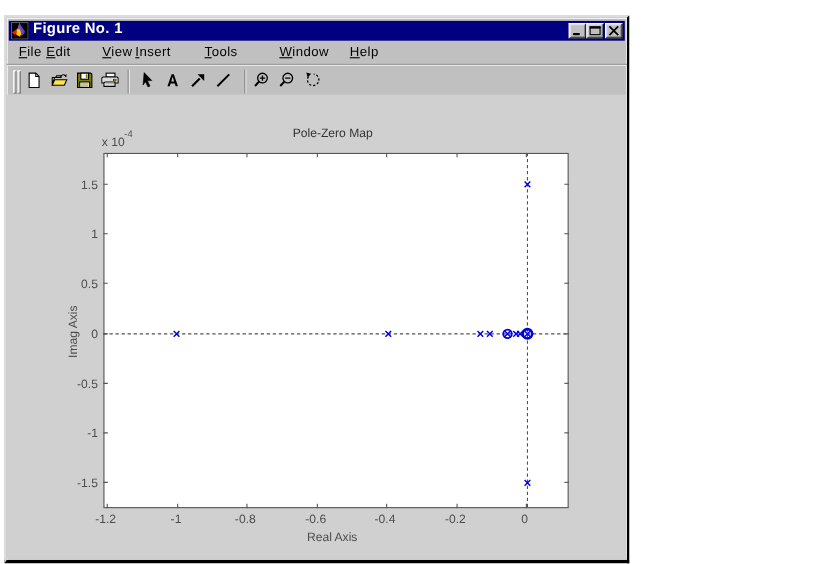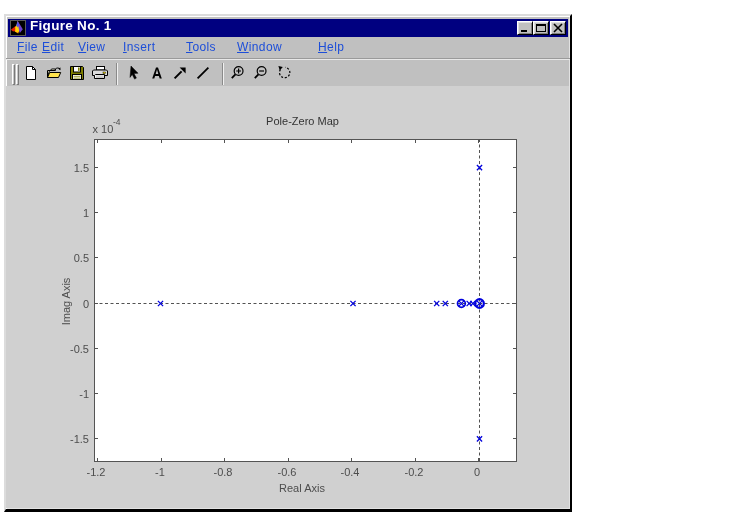--- a/index.html
+++ b/index.html
@@ -4,21 +4,21 @@
 * { margin:0; padding:0; box-sizing:border-box; }
 html,body { width:750px; height:513px; background:#fff; font-family:"Liberation Sans",sans-serif; overflow:hidden; }
 #win { position:absolute; left:4px; top:14px; width:568px; height:498px; background:#c0c0c0;
   border:2px solid; border-width:2px 2px 3px 2px; border-color:#dcdcdc #000 #000 #dcdcdc;
   box-shadow: inset 1px 1px 0 #fff, inset -1px -1px 0 #e2e2e2; }
 #title { position:absolute; left:2px; top:3px; width:560px; height:18px; background:#000080;padding-left:10px; }
 #title .txt { position:absolute; left:22px; top:-1px; color:#fff; font-weight:bold; font-size:13.5px; letter-spacing:0.3px; line-height:16px; }
 .wbtn { position:absolute; top:2px; width:16px; height:14px; background:#c0c0c0;
   border:1px solid; border-color:#fff #000 #000 #fff; box-shadow: inset 1px 1px 0 #dfdfdf, inset -1px -1px 0 #808080; }
 .wbtn svg { position:absolute; left:1px; top:1px; }
-#menubar { position:absolute; left:0; top:23px; width:560px; height:19px; font-size:12px; letter-spacing:0.4px; color:#1d4ed8; }
+#menubar { position:absolute; left:0; top:23px; width:560px; height:19px; font-size:12px; letter-spacing:0.4px; color:#000000; }
 #menubar span { position:absolute; top:1px; }
 #toolbar { position:absolute; left:0; top:42px; width:564px; height:28px; border-top:1px solid #9a9a9a; box-shadow: inset 0 1px 0 #e8e8e8; }
 .tbtn { position:absolute; top:4px; width:23px; height:23px; }
 .tbtn svg { position:absolute; left:3px; top:2px; }
 .tsep { position:absolute; top:4px; height:22px; width:2px; border-left:1px solid #8a8a8a; border-right:1px solid #f0f0f0; }
 #grip { position:absolute; left:6px; top:5px; height:21px; width:7px; }
 #grip div { position:absolute; top:0; width:3px; height:21px; background:#c8c8c8; border:1px solid; border-color:#fff #7a7a7a #7a7a7a #fff; }
 #canvas { position:absolute; left:0; top:70px; width:563px; height:422px; background:#d0d0d0; }
 </style></head>
 <body>
@@ -47,24 +47,24 @@
       </div>
     <div class="wbtn" style="left:542px">
         <svg width="12" height="10" viewBox="0 0 12 10">
           <path d="M2 1l8 8M10 1l-8 8" stroke="#000" stroke-width="1.6"></path>
         </svg>
       </div>
   </div>
   <div id="menubar">
       <span style="left:11px"><u>F</u>ile</span>
       <span style="left:36px"><u>E</u>dit</span>
-      <span style="left:72px"><u>V</u>iew</span>
+      <span style="left:87px"><u>V</u>iew</span>
       <span style="left:117px"><u>I</u>nsert</span>
       <span style="left:180px"><u>T</u>ools</span>
-      <span style="left:231px"><u>W</u>indow</span>
+      <span style="left:248px"><u>W</u>indow</span>
       <span style="left:312px"><u>H</u>elp</span>
     </div>
   <div id="toolbar">
     <div id="grip">
         <div style="left:0"></div>
         <div style="left:4px"></div>
       </div>
     <div class="tbtn" style="left:14px">
         <svg width="16" height="16" viewBox="0 0 16 16">
 <path d="M3.5 1.5h6l3 3v10h-9z" fill="#fff" stroke="#000"></path>

